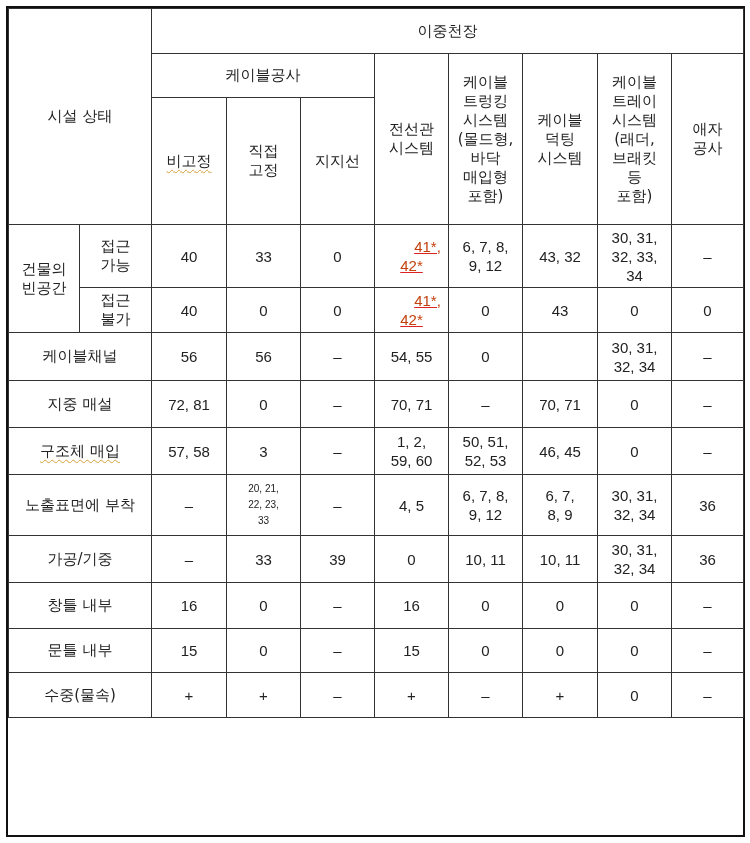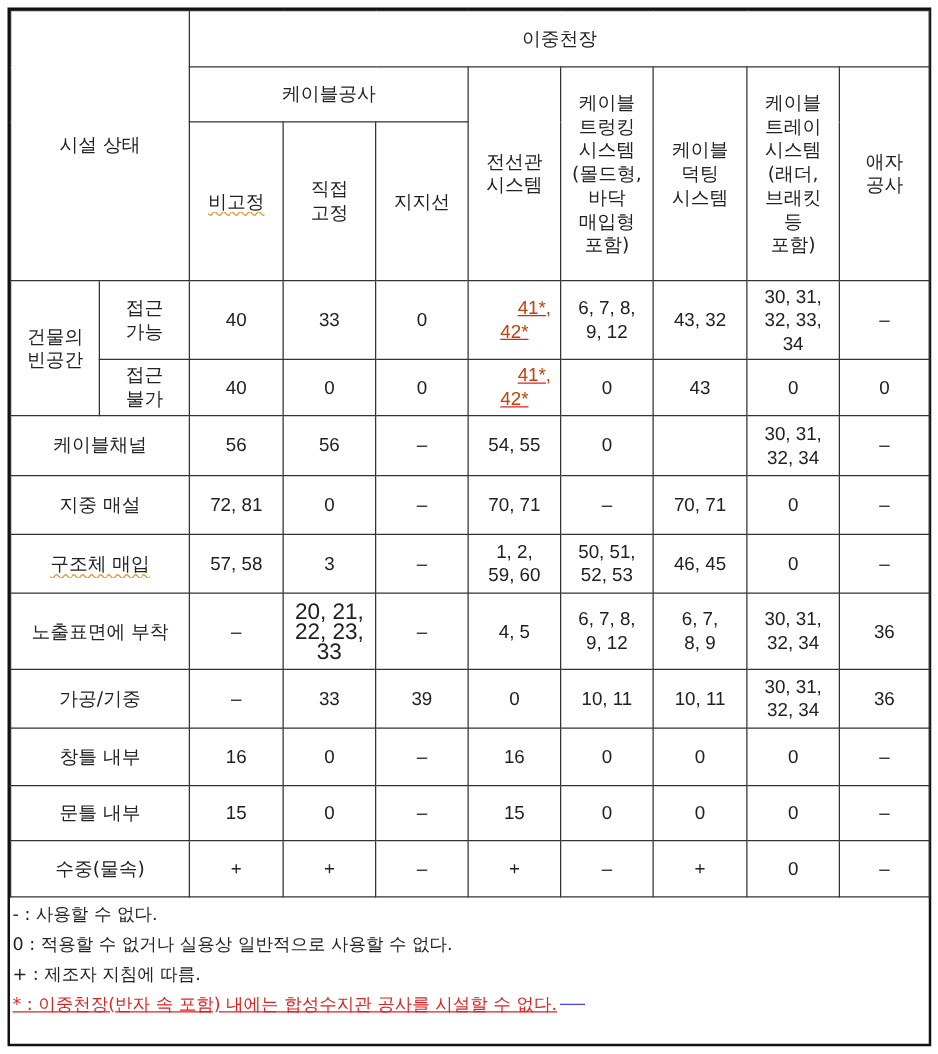--- a/index.html
+++ b/index.html
@@ -135,21 +135,21 @@
     <td class="num nl">50, 51,
 52, 53</td>
     <td class="num nl">46, 45</td>
     <td class="num nl">0</td>
     <td class="num nl">–</td>
   </tr>
 
   <tr style="height:61px">
     <td colspan="2">노출표면에 부착</td>
     <td class="num nl">–</td>
-    <td class="num nl" style="font-size:18px;line-height:16px">20, 21,
+    <td class="num nl" style="font-size:10px;line-height:16px">20, 21,
 22, 23,
 33</td>
     <td class="num nl">–</td>
     <td class="num nl">4, 5</td>
     <td class="num nl">6, 7, 8,
 9, 12</td>
     <td class="num nl">6, 7,
 8, 9</td>
     <td class="num nl">30, 31,
 32, 34</td>
@@ -200,19 +200,13 @@
     <td class="num nl">–</td>
     <td class="num nl">+</td>
     <td class="num nl">–</td>
     <td class="num nl">+</td>
     <td class="num nl">0</td>
     <td class="num nl">–</td>
   </tr>
 </tbody>
     </table>
 
-<div class="legend">
-  <div>- : 사용할 수 없다.</div>
-  <div>0 : 적용할 수 없거나 실용상 일반적으로 사용할 수 없다.</div>
-  <div>+ : 제조자 지침에 따름.</div>
-  <div><span class="note">* : 이중천장(반자 속 포함) 내에는 합성수지관 공사를 시설할 수 없다.</span><span class="note-tail"></span></div>
 </div>
-</div>
 
 </body></html>

